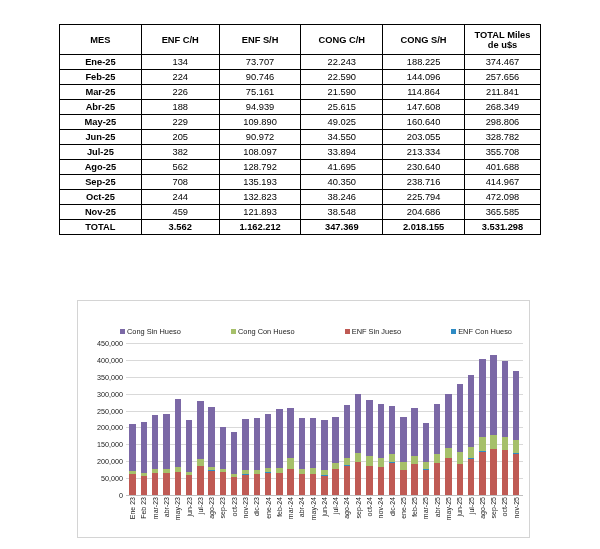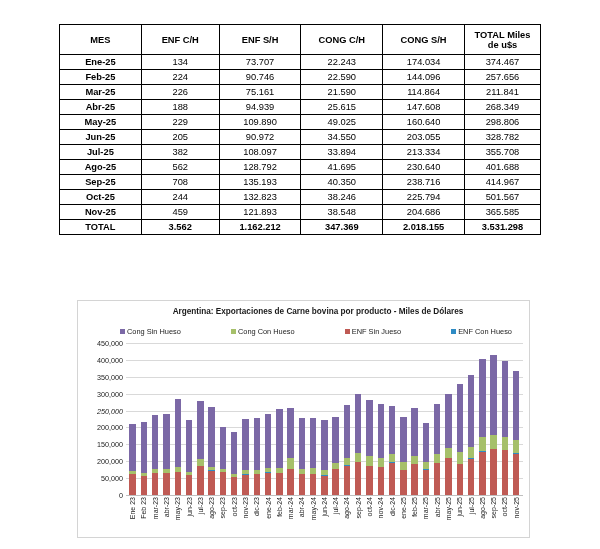--- a/index.html
+++ b/index.html
@@ -217,21 +217,21 @@
         <th>CONG S/H</th>
         <th>TOTAL Miles de u$s</th>
       </tr>
     </thead>
     <tbody id="table-body">
         <tr>
           <td class="mes">Ene-25</td>
           <td>134</td>
           <td>73.707</td>
           <td>22.243</td>
-          <td>174.034</td>
+          <td>188.225</td>
           <td>374.467</td>
         </tr>
         <tr>
           <td class="mes">Feb-25</td>
           <td>224</td>
           <td>90.746</td>
           <td>22.590</td>
           <td>144.096</td>
           <td>257.656</td>
         </tr>
@@ -290,21 +290,21 @@
           <td>40.350</td>
           <td>238.716</td>
           <td>414.967</td>
         </tr>
         <tr>
           <td class="mes">Oct-25</td>
           <td>244</td>
           <td>132.823</td>
           <td>38.246</td>
           <td>225.794</td>
-          <td>501.567</td>
+          <td>472.098</td>
         </tr>
         <tr>
           <td class="mes">Nov-25</td>
           <td>459</td>
           <td>121.893</td>
           <td>38.548</td>
           <td>204.686</td>
           <td>365.585</td>
         </tr>
         <tr class="total-row">
@@ -314,21 +314,20 @@
           <td>347.369</td>
           <td>2.018.155</td>
           <td>3.531.298</td>
         </tr>
       </tbody>
   </table>
 </div>
 
 <div class="chart-box">
 
-  <div class="chart-title">Argentina: Exportaciones de Carne bovina por producto - Miles de Dólares</div>
 
   <div class="legend" id="chart-legend">
       <div class="legend-item">
         <span class="legend-swatch" style="background: rgb(123, 104, 166);"></span>
         <span>Cong Sin Hueso</span>
       </div>
       <div class="legend-item">
         <span class="legend-swatch" style="background: rgb(166, 192, 106);"></span>
         <span>Cong Con Hueso</span>
       </div>
@@ -348,21 +347,21 @@
         <div class="y-label" style="top: 100%;">0</div>
         <div class="grid-line" style="top: 88.8889%;"></div>
         <div class="y-label" style="top: 88.8889%;">50,000</div>
         <div class="grid-line" style="top: 77.7778%;"></div>
         <div class="y-label" style="top: 77.7778%;">200,000</div>
         <div class="grid-line" style="top: 66.6667%;"></div>
         <div class="y-label" style="top: 66.6667%;">150,000</div>
         <div class="grid-line" style="top: 55.5556%;"></div>
         <div class="y-label" style="top: 55.5556%;">200,000</div>
         <div class="grid-line" style="top: 44.4444%;"></div>
-        <div class="y-label" style="top: 44.4444%; font-style: italic;">250,000</div>
+        <div class="y-label" style="top: 44.4444%;">250,000</div>
         <div class="grid-line" style="top: 33.3333%;"></div>
         <div class="y-label" style="top: 33.3333%;">300,000</div>
         <div class="grid-line" style="top: 22.2222%;"></div>
         <div class="y-label" style="top: 22.2222%;">350,000</div>
         <div class="grid-line" style="top: 11.1111%;"></div>
         <div class="y-label" style="top: 11.1111%;">400,000</div>
         <div class="grid-line" style="top: 0%;"></div>
         <div class="y-label" style="top: 0%;">450,000</div>
       </div>
     <div class="bars" id="bars">

